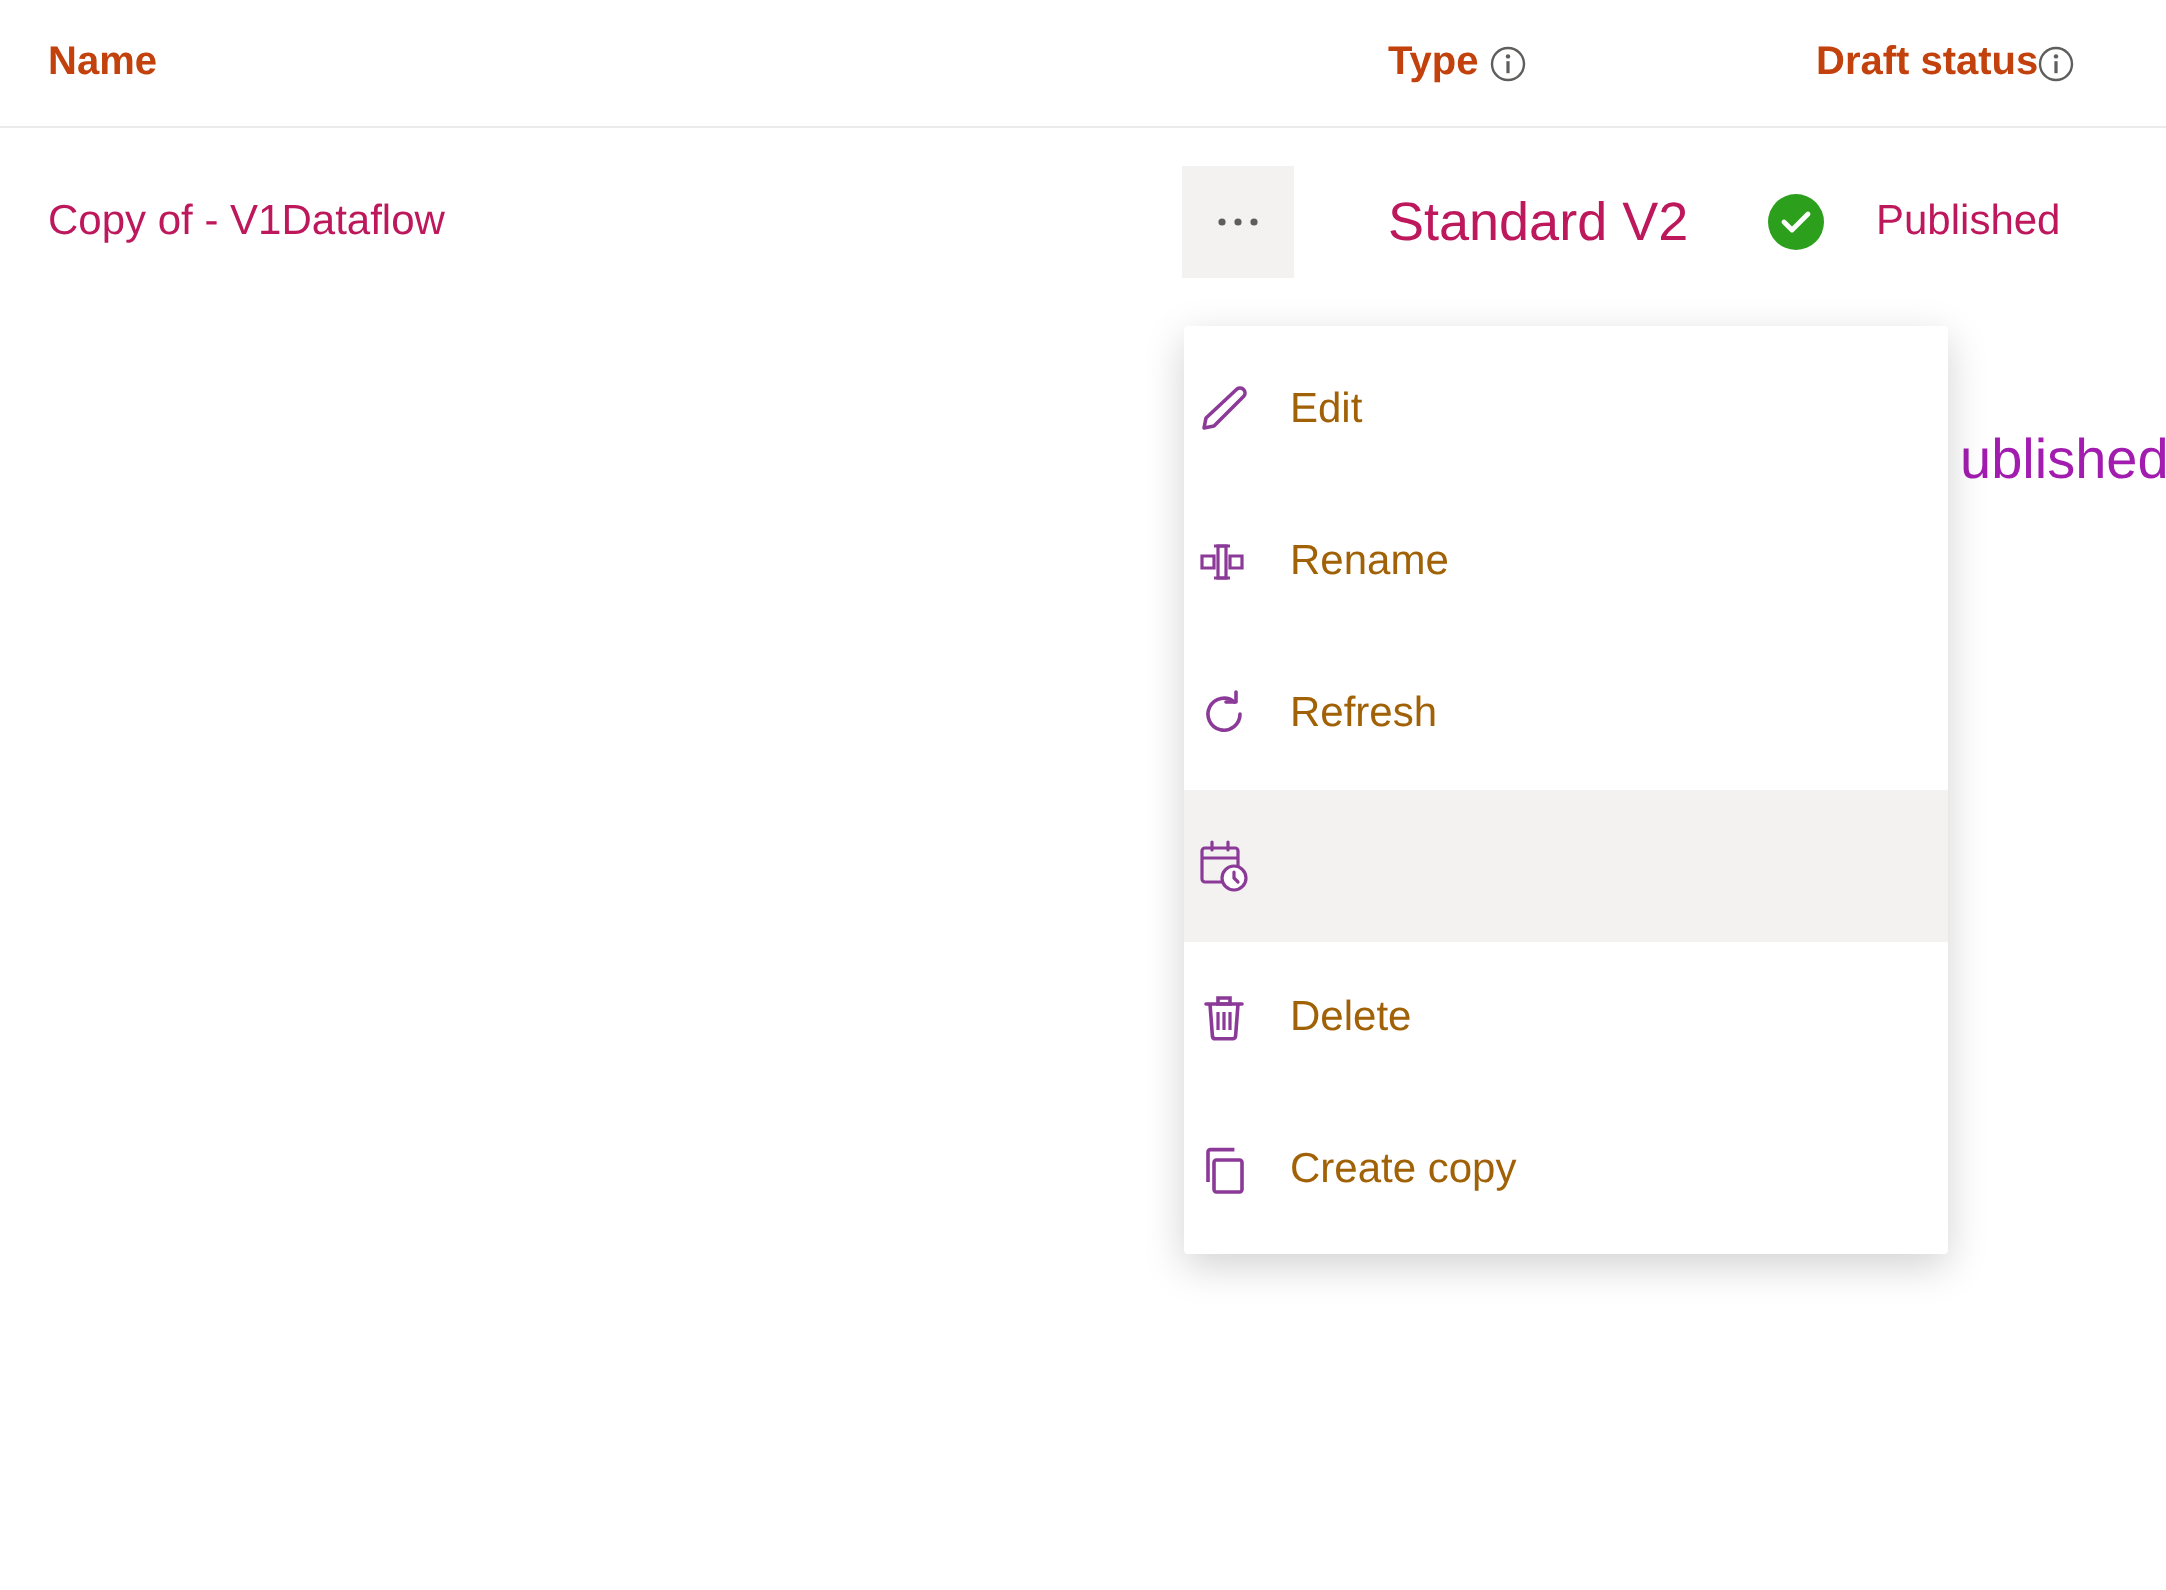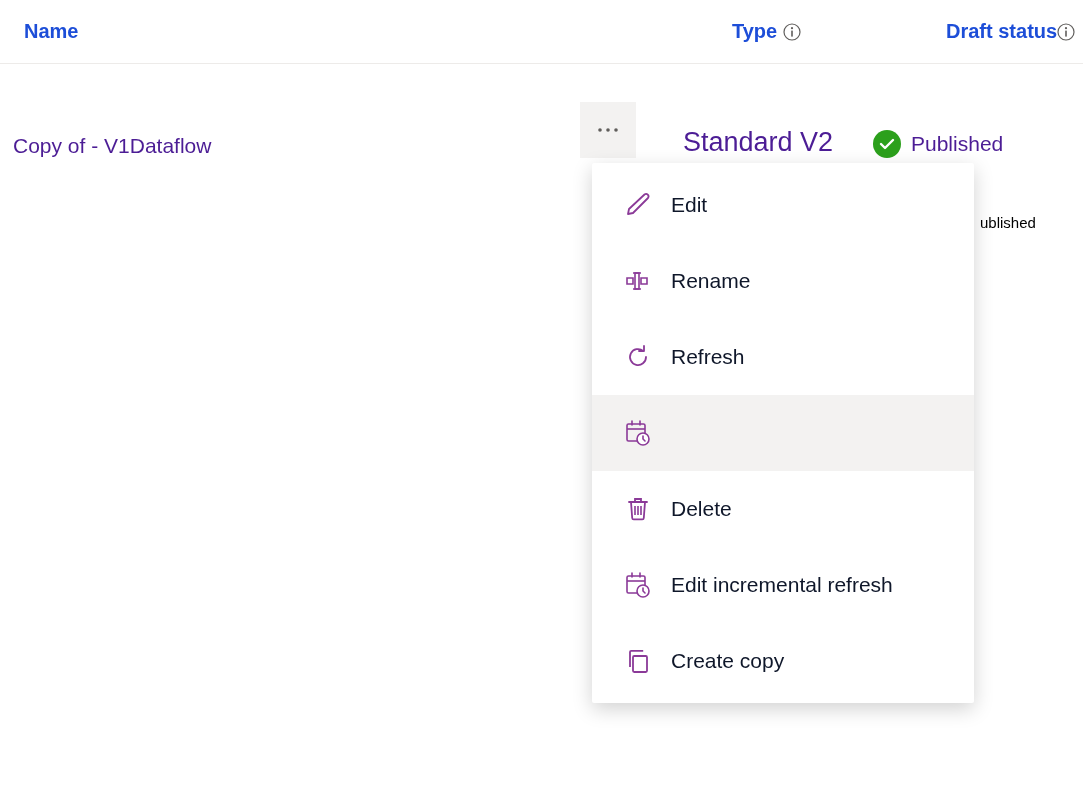--- a/index.html
+++ b/index.html
@@ -20,75 +20,74 @@
     .table-container {
       width: 100%;
     }
     .table-header {
       display: flex;
       align-items: center;
       padding: 20px 0 20px 24px;
       border-bottom: 1px solid #edebe9;
       font-weight: 600;
       font-size: 20px;
-      color: #1d4ed8;
+      color: #c2410c;
     }
     .col-name {
       flex: 0 0 670px;
     }
     .col-type {
       flex: 0 0 214px;
       display: flex;
       align-items: center;
       gap: 6px;
-      margin-left: 38px;
     }
     .col-draft {
       flex: 1;
       display: flex;
       align-items: center;
       gap: 0;
     }
     .info-icon {
       display: inline-flex;
       align-items: center;
       justify-content: center;
       width: 18px;
       height: 18px;
     }
     .info-icon svg {
       width: 18px;
       height: 18px;
     }
     .table-row {
       display: flex;
-      align-items: flex-end;
-      padding: 0 0 0 13px;
+      align-items: center;
+      padding: 0 0 0 24px;
       height: 94px;
       font-size: 20px;
-      color: #4c1d95;
+      color: #be185d;
     }
     .cell-name {
       flex: 0 0 567px;
       font-size: 21px;
     }
     .cell-actions {
       flex: 0 0 103px;
       display: flex;
       align-items: center;
     }
     .cell-type {
       flex: 0 0 190px;
       font-size: 27px;
     }
     .cell-draft {
       flex: 1;
       display: flex;
       align-items: center;
-      gap: 10px;
+      gap: 26px;
       font-size: 21px;
     }
     .more-btn {
       width: 56px;
       height: 56px;
       display: inline-flex;
       align-items: center;
       justify-content: center;
       background: #f3f2f1;
       border: none;
@@ -120,25 +119,25 @@
       width: 382px;
       background: #ffffff;
       box-shadow: 0 6px 20px rgba(0,0,0,0.18);
       border-radius: 2px;
       padding: 4px 0;
       z-index: 10;
     }
     .menu-item {
       display: flex;
       align-items: center;
-      padding: 0 31px;
+      padding: 0 5px;
       height: 76px;
       cursor: pointer;
       font-size: 21px;
-      color: #0f172a;
+      color: #a16207;
       gap: 18px;
     }
     .menu-item.hovered {
       background: #f3f2f1;
     }
     .menu-icon {
       width: 30px;
       height: 30px;
       display: inline-flex;
       align-items: center;
@@ -147,22 +146,22 @@
       flex-shrink: 0;
     }
     .menu-icon svg {
       width: 28px;
       height: 28px;
     }
     .partial-text {
       position: absolute;
       left: 980px;
       top: 214px;
-      font-size: 15px;
-      color: #000000;
+      font-size: 28px;
+      color: #a21caf;
     }
   </style>
 </head>
 <body>
 
 <svg width="0" height="0" style="position:absolute">
   <defs>
     <g id="svg-info-icon">
       <circle cx="9" cy="9" r="8" fill="none" stroke="#605e5c" stroke-width="1.2"></circle>
       <circle cx="9" cy="5.2" r="1.1" fill="#605e5c"></circle>
@@ -294,26 +293,18 @@
     <span class="menu-icon">
         <svg viewBox="0 0 28 28">
           <use href="#svg-trash-icon"></use>
         </svg>
       </span>
     <span>Delete</span>
   </div>
   <div class="menu-item">
     <span class="menu-icon">
         <svg viewBox="0 0 28 28">
-          <use href="#svg-schedule-icon"></use>
-        </svg>
-      </span>
-    <span>Edit incremental refresh</span>
-  </div>
-  <div class="menu-item">
-    <span class="menu-icon">
-        <svg viewBox="0 0 28 28">
           <use href="#svg-copy-icon"></use>
         </svg>
       </span>
     <span>Create copy</span>
   </div>
 </div>
 
 </body></html>

